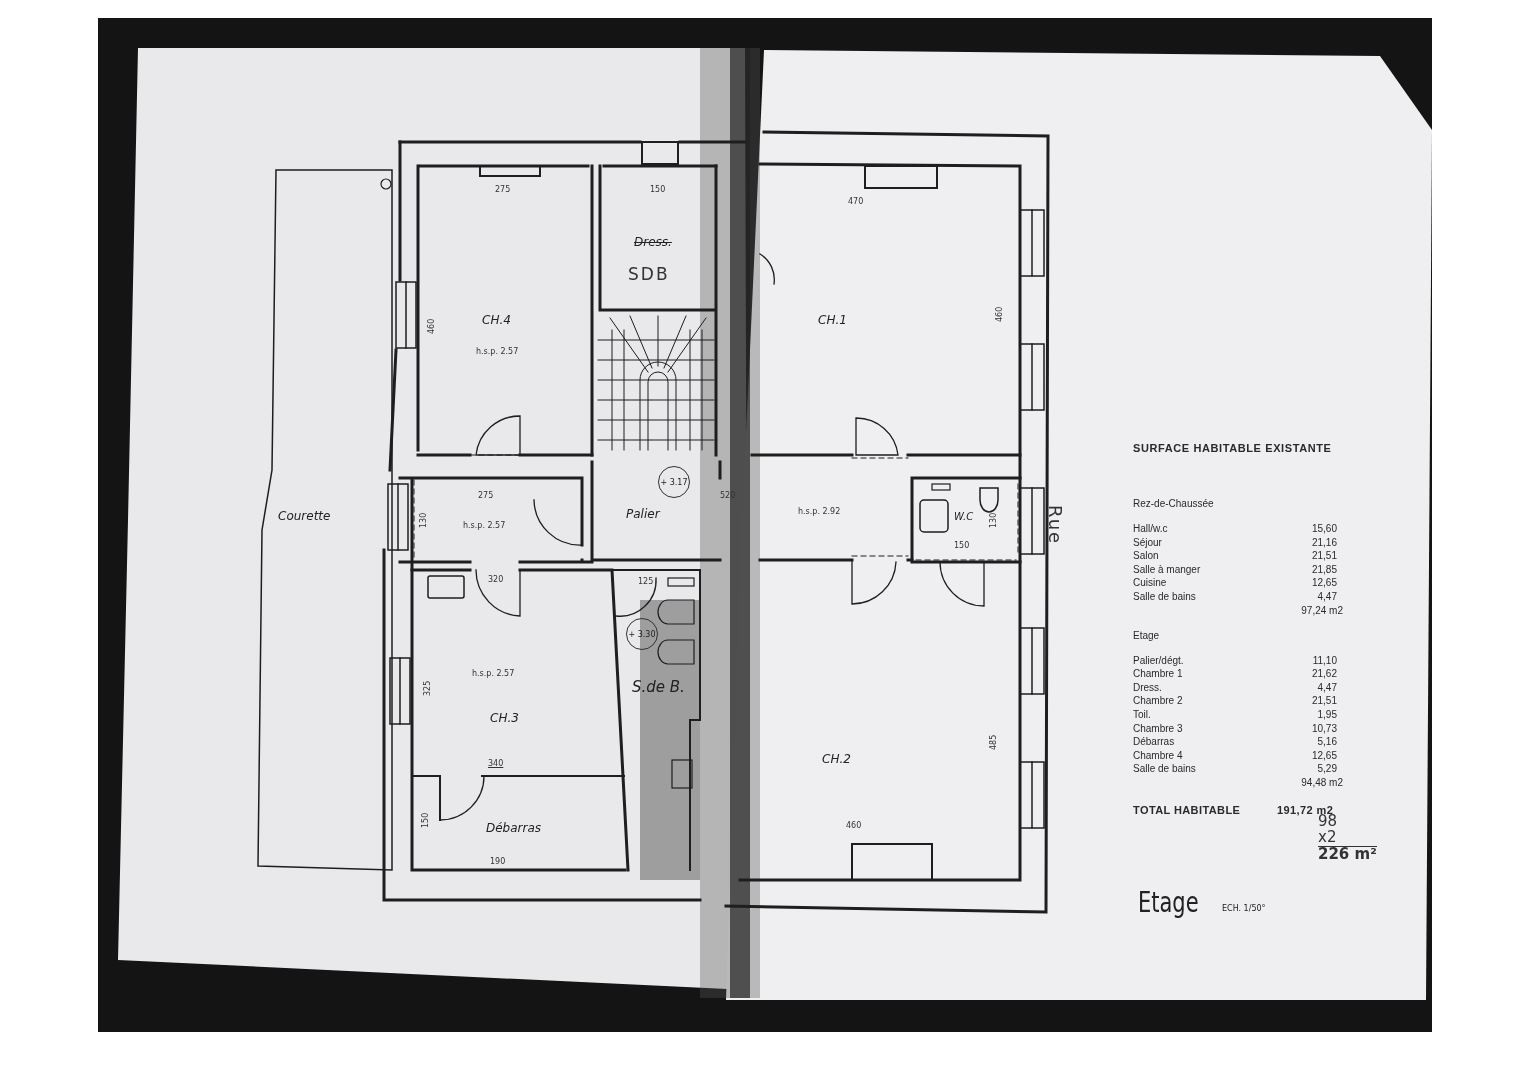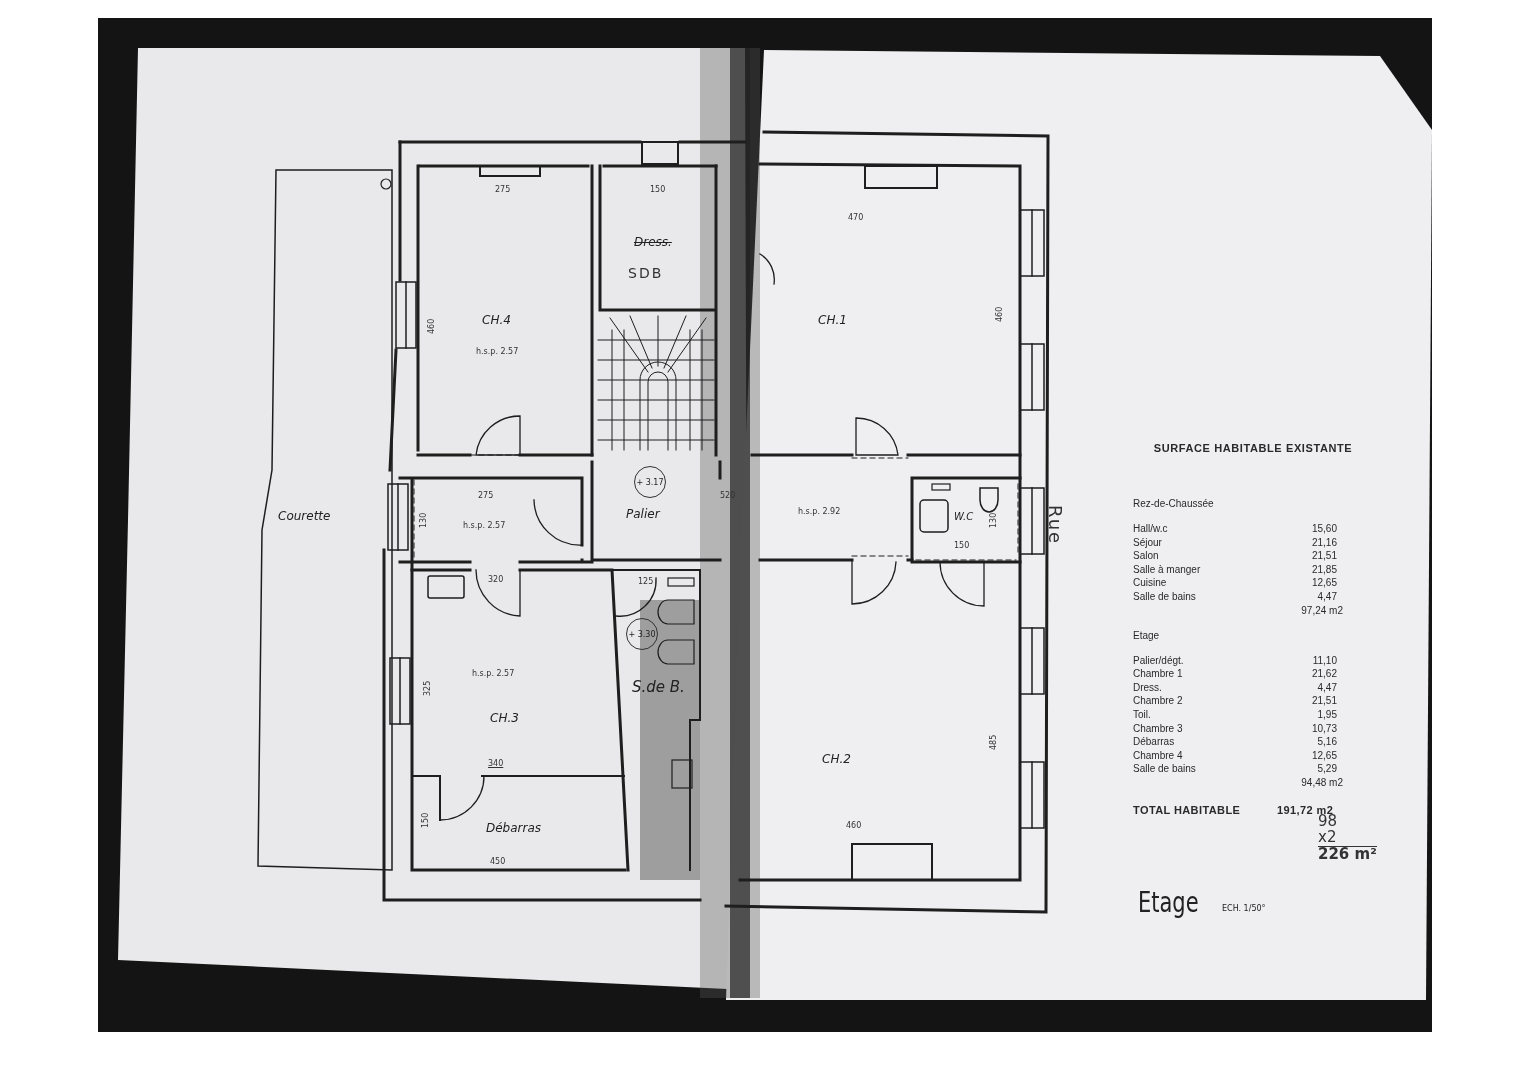--- a/index.html
+++ b/index.html
@@ -5,26 +5,26 @@
   html, body { margin: 0; padding: 0; background: #ffffff; }
   body { width: 1526px; height: 1080px; position: relative; overflow: hidden;
          font-family: "DejaVu Sans", sans-serif; }
   .scan-bg { position: absolute; left: 98px; top: 18px; width: 1334px; height: 1014px; background: #141414; }
   .sheet { position: absolute; inset: 0; }
   svg.plan { position: absolute; left: 0; top: 0; width: 1526px; height: 1080px; }
   .lbl { position: absolute; color: #222; white-space: nowrap; line-height: 1; }
   .room { font-style: italic; font-size: 12px; }
   .dim { font-size: 8px; color: #333; }
   .dimv { font-size: 8px; color: #333; transform: rotate(-90deg); transform-origin: left top; }
-  .hand { font-family: "DejaVu Sans", sans-serif; font-size: 14px; color: #333; letter-spacing: 2px; }
+  .hand { font-family: "DejaVu Sans", sans-serif; font-size: 17px; color: #333; letter-spacing: 2px; }
   .circ { position: absolute; width: 30px; height: 30px; border: 1.5px solid #333; border-radius: 50%;
           font-size: 8px; display: flex; align-items: center; justify-content: center; color: #222; }
   .table { position: absolute; left: 1133px; top: 442px; width: 240px; color: #2a2a2a;
            font-family: "Liberation Sans", sans-serif; font-size: 10px; }
-  .t-title { font-weight: bold; font-size: 11px; letter-spacing: 0.6px; margin-bottom: 26px; text-align: center; }
+  .t-title { font-weight: bold; font-size: 11px; letter-spacing: 0.6px; margin-bottom: 26px; }
   .t-section { margin-bottom: 14px; }
   .t-row { display: flex; height: 13.6px; }
   .t-row .n { width: 148px; }
   .t-row .v { width: 56px; text-align: right; }
   .t-sub { display: flex; }
   .t-sub .v { width: 210px; text-align: right; font-size: 10px; }
   .t-total { display: flex; font-weight: bold; font-size: 11px; margin-top: 16px; letter-spacing: 0.4px; }
   .t-total .n { width: 144px; }
   .etage { position: absolute; left: 1138px; top: 886px; font-family: "DejaVu Sans", sans-serif;
            font-size: 28px; color: #222; transform: scaleX(0.75); transform-origin: left top; }
@@ -142,28 +142,28 @@
 <div class="lbl room" style="left:482px;top:314px;">CH.4</div>
 <div class="lbl dim" style="left:476px;top:348px;">h.s.p. 2.57</div>
 <div class="lbl dim" style="left:495px;top:186px;">275</div>
 <div class="lbl dimv" style="left:428px;top:334px;">460</div>
 
 <div class="lbl dim" style="left:650px;top:186px;">150</div>
 <div class="lbl room" style="left:634px;top:236px;text-decoration:line-through;">Dress.</div>
 <div class="lbl hand" style="left:628px;top:266px;">SDB</div>
 
 <div class="lbl room" style="left:818px;top:314px;">CH.1</div>
-<div class="lbl dim" style="left:848px;top:214px;">470</div>
+<div class="lbl dim" style="left:848px;top:198px;">470</div>
 <div class="lbl dimv" style="left:996px;top:322px;">460</div>
 
 <div class="lbl dim" style="left:478px;top:492px;">275</div>
 <div class="lbl dim" style="left:463px;top:522px;">h.s.p. 2.57</div>
 <div class="lbl dimv" style="left:420px;top:528px;">130</div>
 
-<div class="circ" style="left:634px;top:466px;">+ 3.17</div>
+<div class="circ" style="left:658px;top:466px;">+ 3.17</div>
 <div class="lbl room" style="left:626px;top:508px;">Palier</div>
 <div class="lbl dim" style="left:720px;top:492px;">520</div>
 
 <div class="lbl dim" style="left:798px;top:508px;">h.s.p. 2.92</div>
 
 <div class="lbl room" style="left:954px;top:512px;font-size:10px;">W.C</div>
 <div class="lbl dim" style="left:954px;top:542px;">150</div>
 <div class="lbl dimv" style="left:990px;top:528px;">130</div>
 
 <div class="lbl dim" style="left:488px;top:576px;">320</div>
@@ -171,21 +171,21 @@
 <div class="lbl room" style="left:490px;top:712px;">CH.3</div>
 <div class="lbl dimv" style="left:424px;top:696px;">325</div>
 <div class="lbl dim" style="left:488px;top:760px;text-decoration:underline;">340</div>
 
 <div class="lbl dim" style="left:638px;top:578px;">125</div>
 <div class="circ" style="left:626px;top:618px;">+ 3.30</div>
 <div class="lbl room" style="left:632px;top:680px;font-size:15px;">S.de B.</div>
 
 <div class="lbl room" style="left:486px;top:822px;">Débarras</div>
 <div class="lbl dimv" style="left:422px;top:828px;">150</div>
-<div class="lbl dim" style="left:490px;top:858px;">450</div>
+<div class="lbl dim" style="left:490px;top:858px;">190</div>
 
 <div class="lbl room" style="left:822px;top:716px;margin-top:37px;">CH.2</div>
 <div class="lbl dim" style="left:846px;top:822px;">460</div>
 <div class="lbl dimv" style="left:990px;top:750px;">485</div>
 
 <div class="lbl room" style="left:278px;top:510px;">Courette</div>
 
 <div class="rue hand">Rue</div>
 
 <div class="table">

